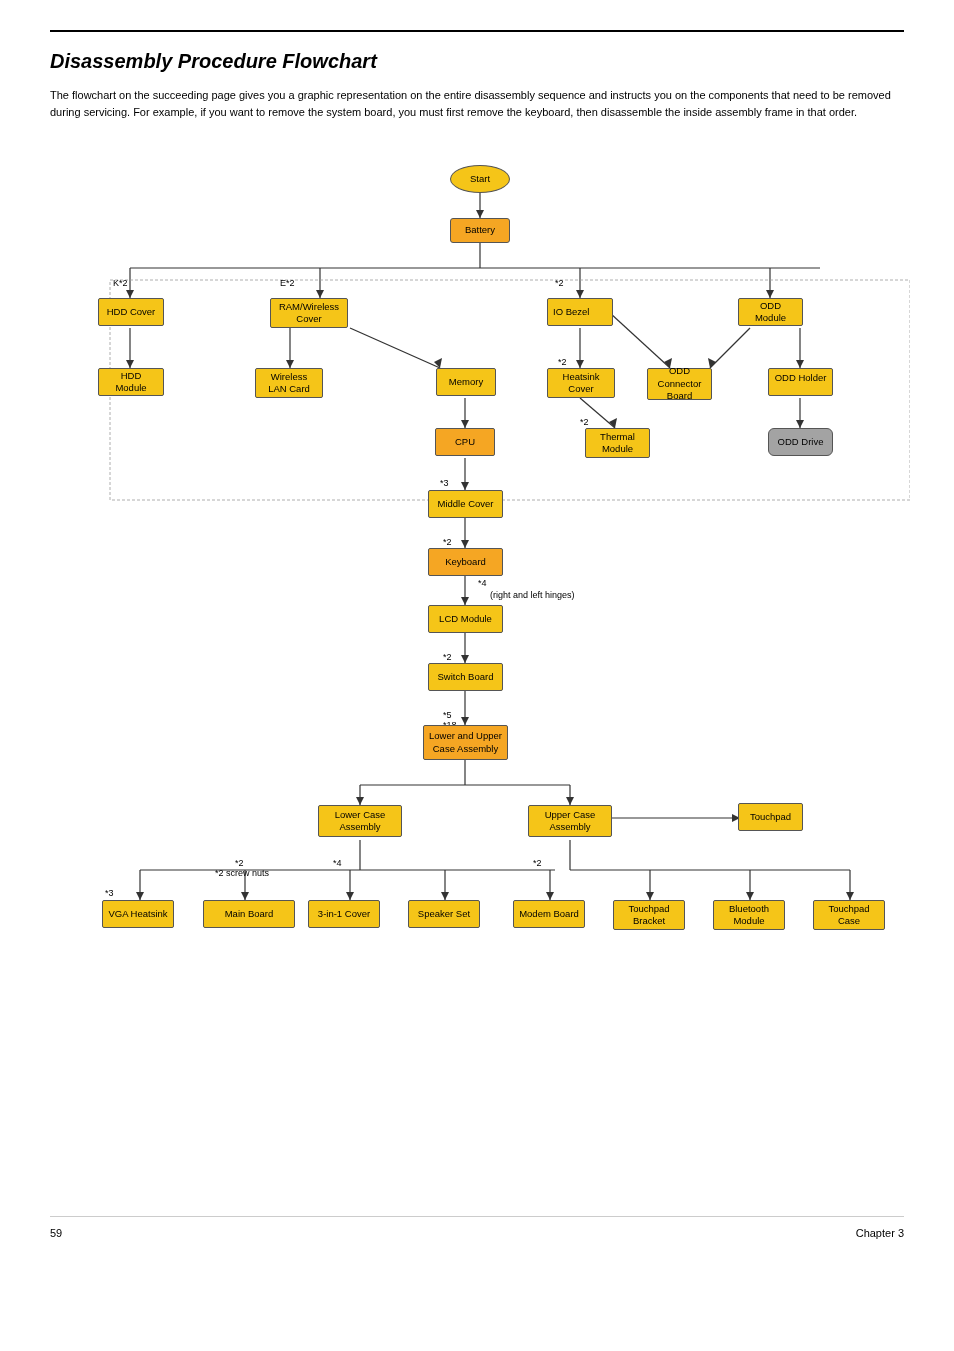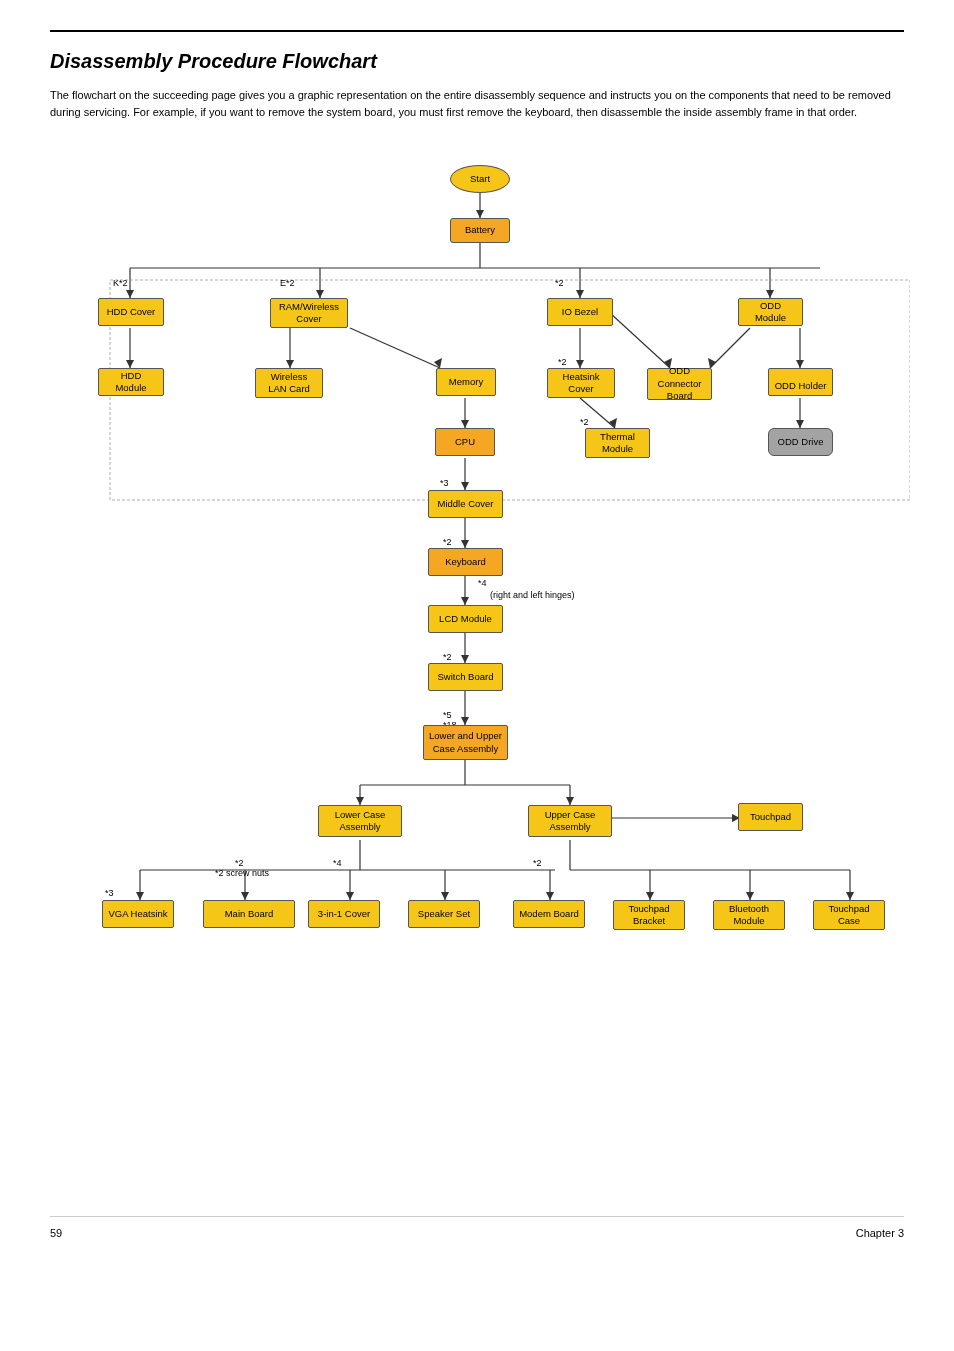--- a/index.html
+++ b/index.html
@@ -214,21 +214,21 @@
   <div style="position:absolute; left:740px; top:148px; font-size:9px;">*6</div>
 
   <div class="node node-rect-yellow" style="left:48px; top:148px; width:66px; height:28px; background:#f5c518; border:1px solid #555; border-radius:2px; display:flex; align-items:center; justify-content:center;">
     <span>HDD Cover</span>
   </div>
 
   <div class="node node-rect-yellow" style="left:220px; top:148px; width:78px; height:30px; background:#f5c518; border:1px solid #555; border-radius:2px; display:flex; align-items:center; justify-content:center; text-align:center;">
     <span>RAM/Wireless Cover</span>
   </div>
 
-  <div class="node node-rect-yellow" style="left:497px; top:148px; width:66px; height:28px; background:#f5c518; border:1px solid #555; border-radius:2px; display:flex; align-items:center; justify-content:center;">
+  <div class="node node-rect-yellow" style="left:497px; top:148px; width:66px; height:28px; background:#f5c518; border:1px solid #555; border-radius:2px; display:flex; align-items:center; justify-content:flex-start;">
     <span>IO Bezel</span>
   </div>
 
   <div class="node node-rect-yellow" style="left:688px; top:148px; width:65px; height:28px; background:#f5c518; border:1px solid #555; border-radius:2px; display:flex; align-items:center; justify-content:center; text-align:center;">
     <span>ODD Module</span>
   </div>
 
   <div class="node node-rect-yellow" style="left:48px; top:218px; width:66px; height:28px; background:#f5c518; border:1px solid #555; border-radius:2px; display:flex; align-items:center; justify-content:center;">
     <span>HDD Module</span>
   </div>
@@ -244,21 +244,21 @@
   <div style="position:absolute; left:508px; top:207px; font-size:9px;">*2</div>
 
   <div class="node node-rect-yellow" style="left:497px; top:218px; width:68px; height:30px; background:#f5c518; border:1px solid #555; border-radius:2px; display:flex; align-items:center; justify-content:center; text-align:center;">
     <span>Heatsink Cover</span>
   </div>
 
   <div class="node node-rect-yellow" style="left:597px; top:218px; width:65px; height:32px; background:#f5c518; border:1px solid #555; border-radius:2px; display:flex; align-items:center; justify-content:center; text-align:center;">
     <span>ODD Connector Board</span>
   </div>
 
-  <div class="node node-rect-yellow" style="left:718px; top:218px; width:65px; height:28px; background:#f5c518; border:1px solid #555; border-radius:2px; display:flex; align-items:flex-end; justify-content:center;">
+  <div class="node node-rect-yellow" style="left:718px; top:218px; width:65px; height:28px; background:#f5c518; border:1px solid #555; border-radius:2px; display:flex; align-items:flex-start; justify-content:center;">
     <span>ODD Holder</span>
   </div>
 
   <div class="node node-rect-orange" style="left:385px; top:278px; width:60px; height:28px; background:#f5a623; border:1px solid #555; border-radius:2px; display:flex; align-items:center; justify-content:center;">
     <span>CPU</span>
   </div>
 
   <div style="position:absolute; left:530px; top:267px; font-size:9px;">*2</div>
 
   <div class="node node-rect-yellow" style="left:535px; top:278px; width:65px; height:30px; background:#f5c518; border:1px solid #555; border-radius:2px; display:flex; align-items:center; justify-content:center; text-align:center;">

